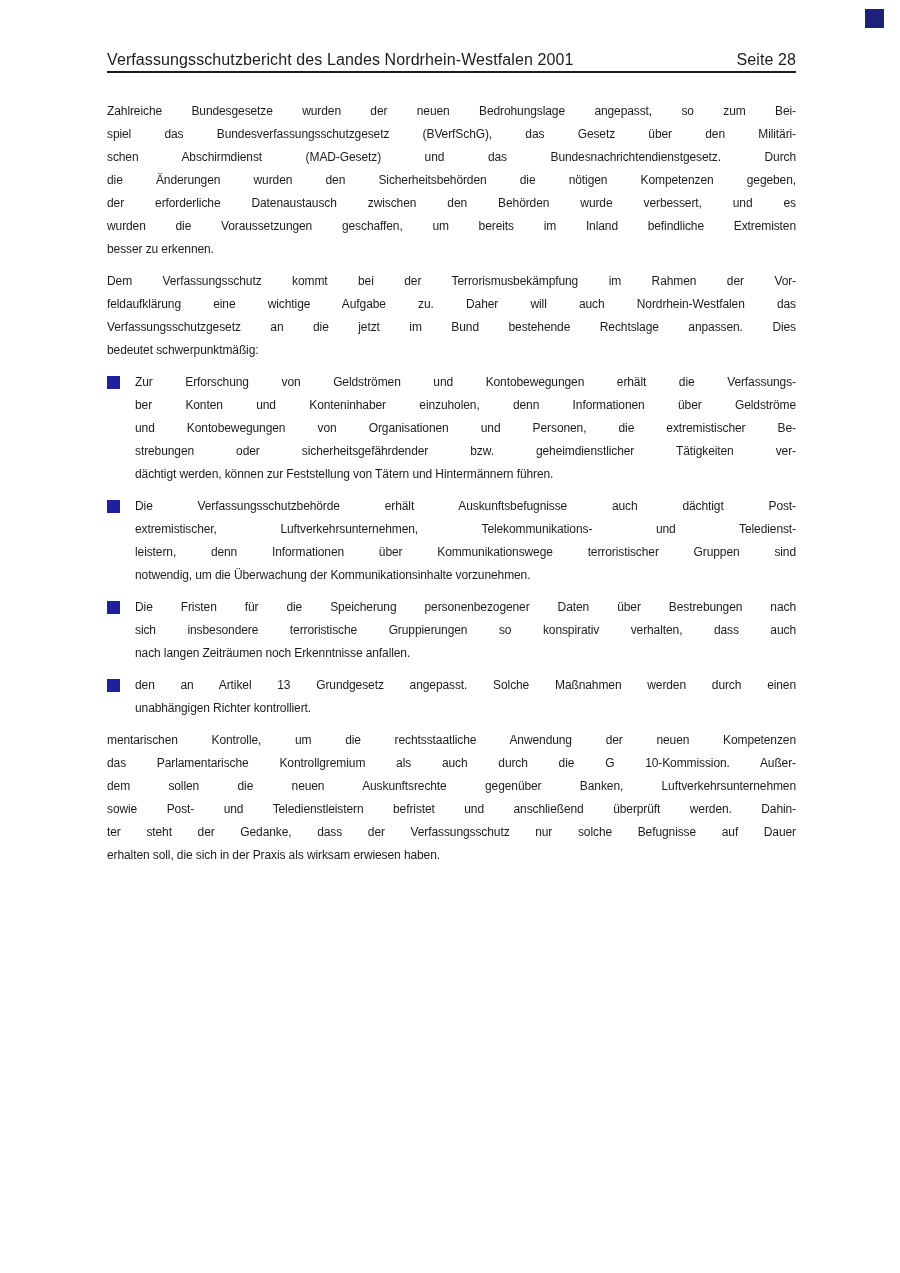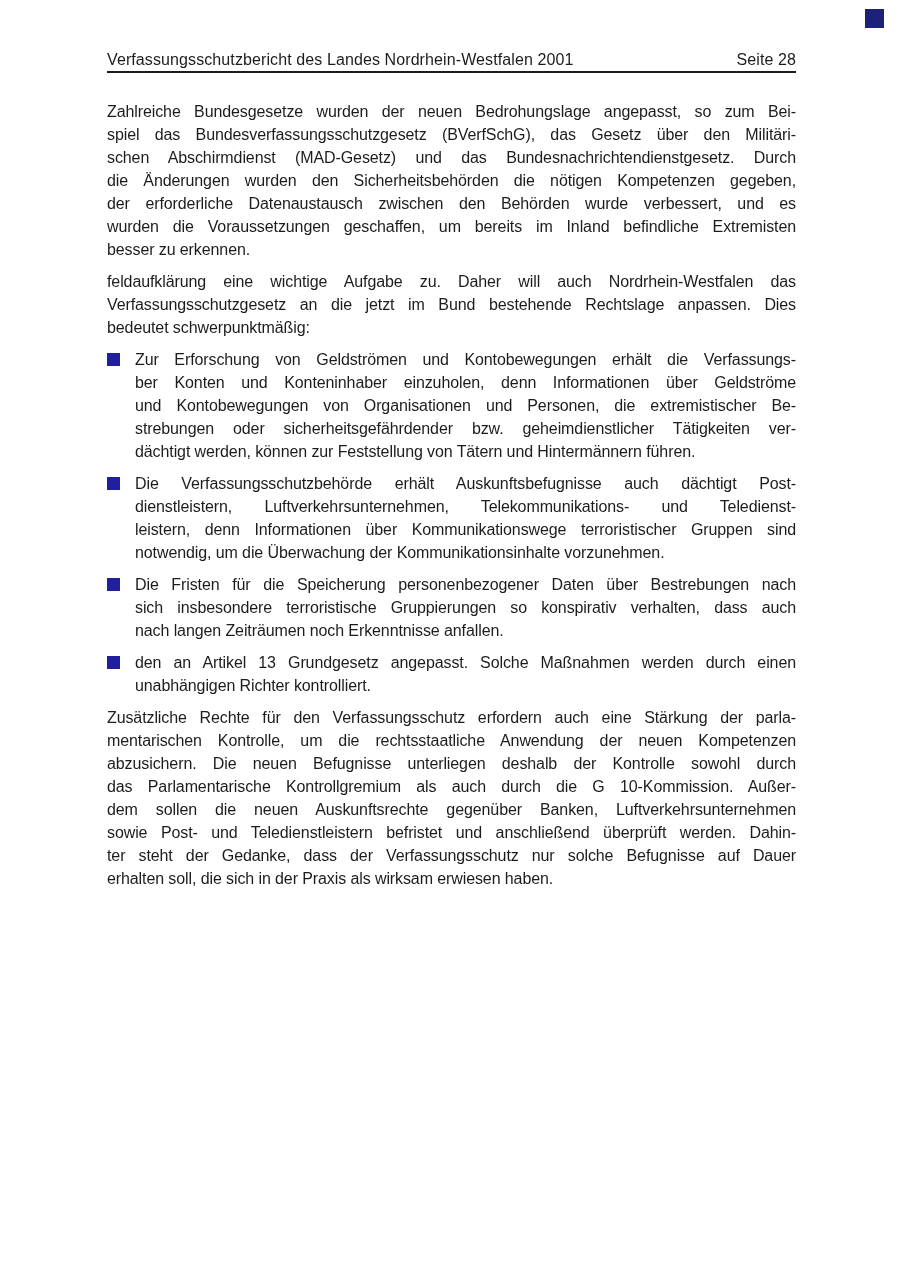--- a/index.html
+++ b/index.html
@@ -16,21 +16,21 @@
   .header-rule{
     position:absolute;left:107px;top:71px;width:689px;height:2px;
     background:var(--rule,#1c1c1c);
   }
   .corner-square{
     position:absolute;left:865px;top:9px;width:19px;height:19px;
     background:var(--deco,#1d2278);
   }
   .content{
     position:absolute;left:107px;top:100px;width:689px;
-    font-size:16px;line-height:23px;letter-spacing:-0.1px;
+    font-size:12px;line-height:23px;letter-spacing:-0.1px;
   }
   .block{margin:0 0 9px 0;}
   .block.bullet{position:relative;padding-left:28px;}
   .marker{
     position:absolute;left:0;top:5px;width:13px;height:13px;
     background:var(--bullet,#20209e);
   }
   .line{
     text-align:justify;text-align-last:justify;
     height:23px;overflow:hidden;
@@ -59,54 +59,53 @@
       <div class="block">
         <div class="line">Zahlreiche Bundesgesetze wurden der neuen Bedrohungslage angepasst, so zum Bei-</div>
         <div class="line">spiel das Bundesverfassungsschutzgesetz (BVerfSchG), das Gesetz über den Militäri-</div>
         <div class="line">schen Abschirmdienst (MAD-Gesetz) und das Bundesnachrichtendienstgesetz. Durch</div>
         <div class="line">die Änderungen wurden den Sicherheitsbehörden die nötigen Kompetenzen gegeben,</div>
         <div class="line">der erforderliche Datenaustausch zwischen den Behörden wurde verbessert, und es</div>
         <div class="line">wurden die Voraussetzungen geschaffen, um bereits im Inland befindliche Extremisten</div>
         <div class="line last">besser zu erkennen.</div>
       </div>
       <div class="block">
+        <div class="line">Dem Verfassungsschutz kommt bei der Terrorismusbekämpfung im Rahmen der Vor-</div>
         <div class="line">feldaufklärung eine wichtige Aufgabe zu. Daher will auch Nordrhein-Westfalen das</div>
         <div class="line">Verfassungsschutzgesetz an die jetzt im Bund bestehende Rechtslage anpassen. Dies</div>
         <div class="line last">bedeutet schwerpunktmäßig:</div>
       </div>
       <div class="block bullet">
         <span class="marker"></span>
         <div class="line">Zur Erforschung von Geldströmen und Kontobewegungen erhält die Verfassungs-</div>
         <div class="line">ber Konten und Konteninhaber einzuholen, denn Informationen über Geldströme</div>
         <div class="line">und Kontobewegungen von Organisationen und Personen, die extremistischer Be-</div>
         <div class="line">strebungen oder sicherheitsgefährdender bzw. geheimdienstlicher Tätigkeiten ver-</div>
         <div class="line last">dächtigt werden, können zur Feststellung von Tätern und Hintermännern führen.</div>
       </div>
       <div class="block bullet">
         <span class="marker"></span>
         <div class="line">Die Verfassungsschutzbehörde erhält Auskunftsbefugnisse auch dächtigt Post-</div>
-        <div class="line">dienstleistern, Luftverkehrsunternehmen, Telekommunikations- und Teledienst-</div>
+        <div class="line">extremistischer, Luftverkehrsunternehmen, Telekommunikations- und Teledienst-</div>
         <div class="line">leistern, denn Informationen über Kommunikationswege terroristischer Gruppen sind</div>
         <div class="line last">notwendig, um die Überwachung der Kommunikationsinhalte vorzunehmen.</div>
       </div>
       <div class="block bullet">
         <span class="marker"></span>
         <div class="line">Die Fristen für die Speicherung personenbezogener Daten über Bestrebungen nach</div>
         <div class="line">sich insbesondere terroristische Gruppierungen so konspirativ verhalten, dass auch</div>
         <div class="line last">nach langen Zeiträumen noch Erkenntnisse anfallen.</div>
       </div>
       <div class="block bullet">
         <span class="marker"></span>
         <div class="line">den an Artikel 13 Grundgesetz angepasst. Solche Maßnahmen werden durch einen</div>
         <div class="line last">unabhängigen Richter kontrolliert.</div>
       </div>
       <div class="block">
-        <div class="line">Zusätzliche Rechte für den Verfassungsschutz erfordern auch eine Stärkung der parla-</div>
         <div class="line">mentarischen Kontrolle, um die rechtsstaatliche Anwendung der neuen Kompetenzen</div>
-        <div class="line">abzusichern. Die neuen Befugnisse unterliegen deshalb der Kontrolle sowohl durch</div>
         <div class="line">das Parlamentarische Kontrollgremium als auch durch die G 10-Kommission. Außer-</div>
         <div class="line">dem sollen die neuen Auskunftsrechte gegenüber Banken, Luftverkehrsunternehmen</div>
         <div class="line">sowie Post- und Teledienstleistern befristet und anschließend überprüft werden. Dahin-</div>
         <div class="line">ter steht der Gedanke, dass der Verfassungsschutz nur solche Befugnisse auf Dauer</div>
         <div class="line last">erhalten soll, die sich in der Praxis als wirksam erwiesen haben.</div>
       </div>
     </div>
 
   <div class="footer-bar"></div>
 

